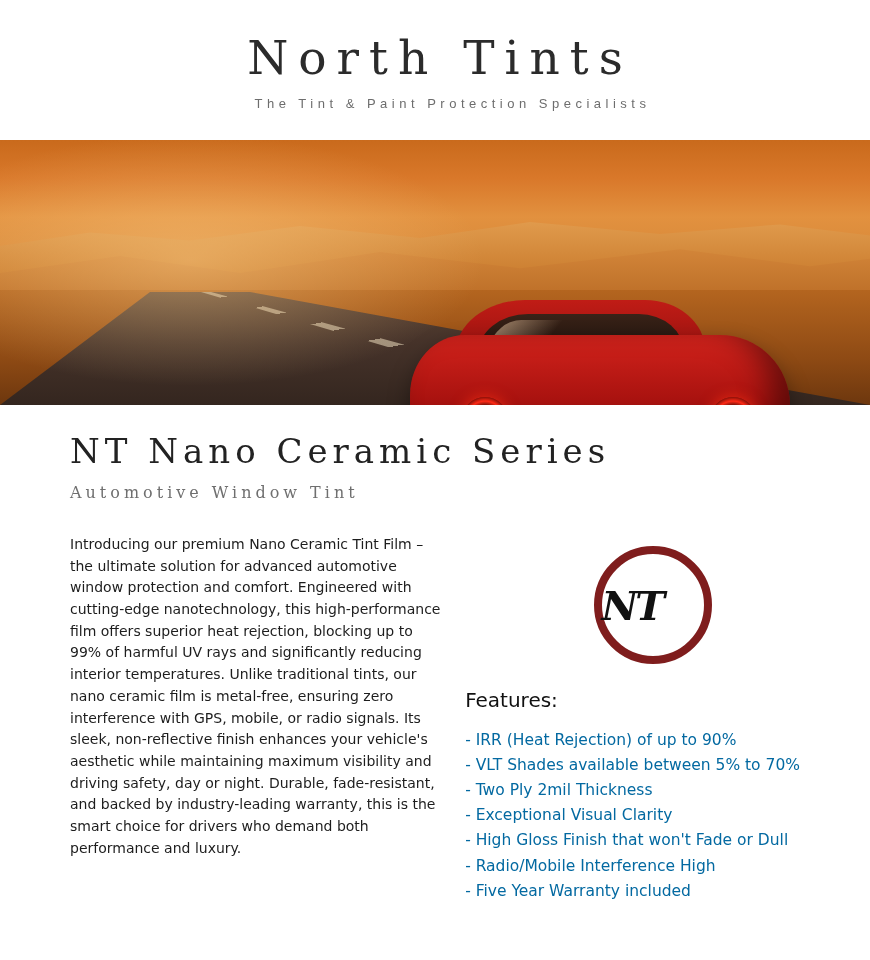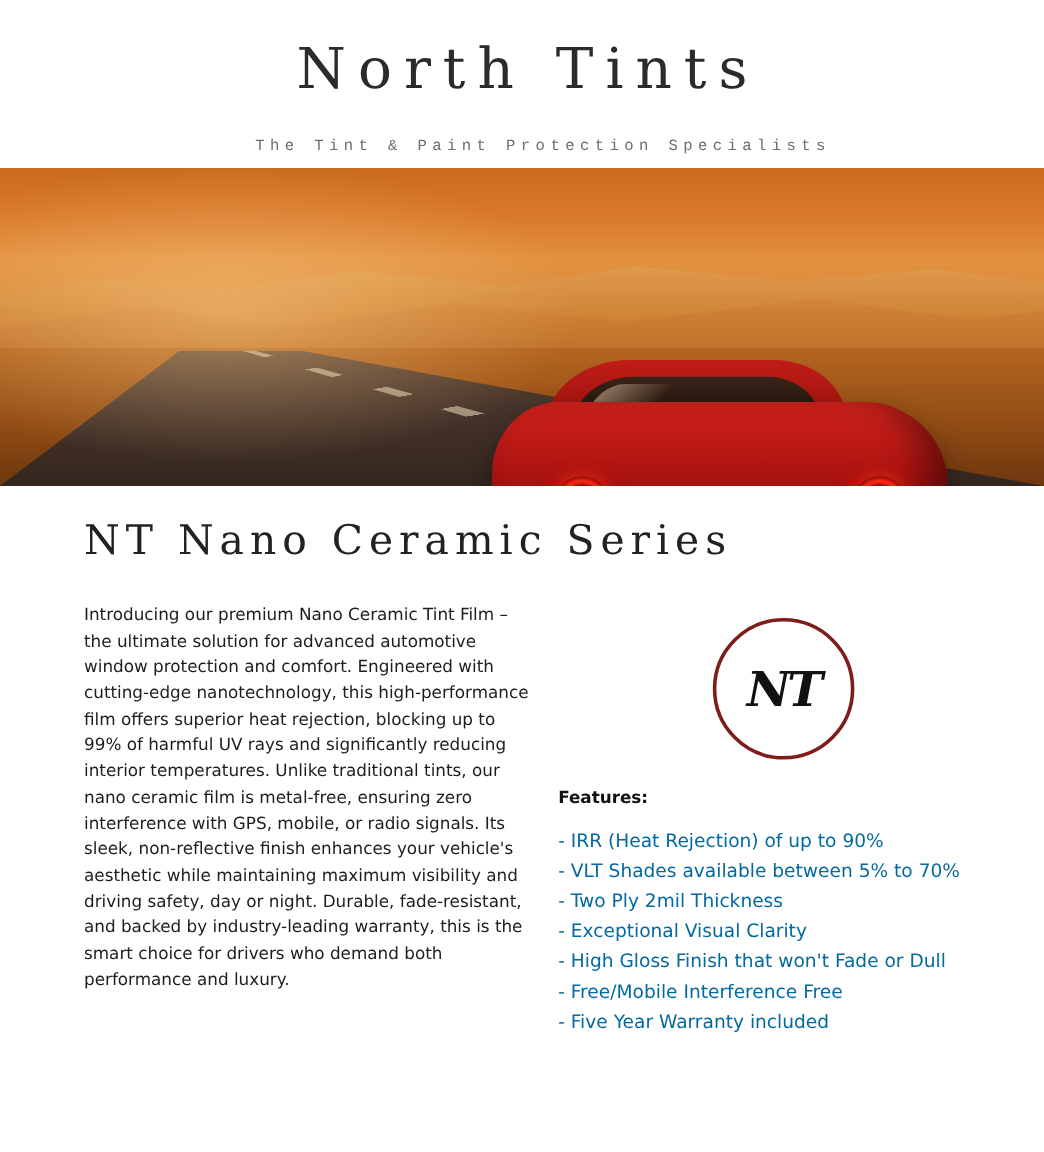--- a/index.html
+++ b/index.html
@@ -26,25 +26,25 @@
   .brand-title {
     font-family: "DejaVu Serif", serif;
     font-size: 47px;
     letter-spacing: 10px;
     color: #2b2b2b;
     margin: 0;
     font-weight: normal;
     text-indent: 10px;
   }
   .brand-sub {
-    font-family: Liberation Mono, monospace;
+    font-family: Liberation Sans, sans-serif;
     font-size: 13px;
     letter-spacing: 4.5px;
     color: #6d6d6d;
-    margin-top: 29px;
+    margin-top: 11px;
     text-indent: 5px;
     padding-left: 30px;
   }
 
   
   .hero {
     position: relative;
     width: 870px;
     height: 265px;
     overflow: hidden;
@@ -163,38 +163,37 @@
 
   .logo-wrap {
     display: flex;
     justify-content: center;
     align-items: center;
     height: 130px;
     margin-top: 6px;
   }
   .logo-circle {
     width: 118px; height: 118px;
-    border: 3px solid #7f1d1d;
+    border: 8px solid #7f1d1d;
     border-radius: 50%;
     display: flex;
     align-items: center;
-    justify-content: center;
   }
   .logo-text {
     font-family: "DejaVu Serif", serif;
     font-size: 40px;
     font-weight: bold;
     color: #111111;
     letter-spacing: -3px;
     font-style: italic;
   }
 
   .features-title {
-    font-weight: bold;
-    font-size: 14px;
+    font-weight: normal;
+    font-size: 20px;
     color: #111;
     margin-top: 18px;
     margin-bottom: 16px;
   }
   .features-list { list-style: none; margin: 0; padding: 0; }
   .features-list li {
     font-size: 15.5px;
     line-height: 1.62;
     color: #0369a1;
   }
@@ -227,40 +226,41 @@
         <div class="taillight left"></div>
         <div class="taillight right"></div>
 
       </div>
 
     </div>
   </div>
 
   <div class="main">
     <div class="product-title">NT Nano Ceramic Series</div>
+    <div class="product-sub">Automotive Window Tint</div>
 
     <div class="columns">
       <div class="col-left">
         <p class="body-copy">Introducing our premium Nano Ceramic Tint Film – the ultimate solution for advanced automotive window protection and comfort. Engineered with cutting-edge nanotechnology, this high-performance film offers superior heat rejection, blocking up to 99% of harmful UV rays and significantly reducing interior temperatures. Unlike traditional tints, our nano ceramic film is metal-free, ensuring zero interference with GPS, mobile, or radio signals. Its sleek, non-reflective finish enhances your vehicle's aesthetic while maintaining maximum visibility and driving safety, day or night. Durable, fade-resistant, and backed by industry-leading warranty, this is the smart choice for drivers who demand both performance and luxury.</p>
       </div>
 
       <div class="col-right">
         <div class="logo-wrap">
           <div class="logo-circle">
             <span class="logo-text">NT</span>
           </div>
         </div>
 
         <div class="features-title">Features:</div>
         <ul class="features-list">
           <li>- IRR (Heat Rejection) of up to 90%</li>
           <li>- VLT Shades available between 5% to 70%</li>
           <li>- Two Ply 2mil Thickness</li>
           <li>- Exceptional Visual Clarity</li>
           <li>- High Gloss Finish that won't Fade or Dull</li>
-          <li>- Free/Mobile Interference Free</li>
+          <li>- Radio/Mobile Interference High</li>
           <li>- Five Year Warranty included</li>
         </ul>
       </div>
     </div>
   </div>
 
 </div>
 
 </body></html>

